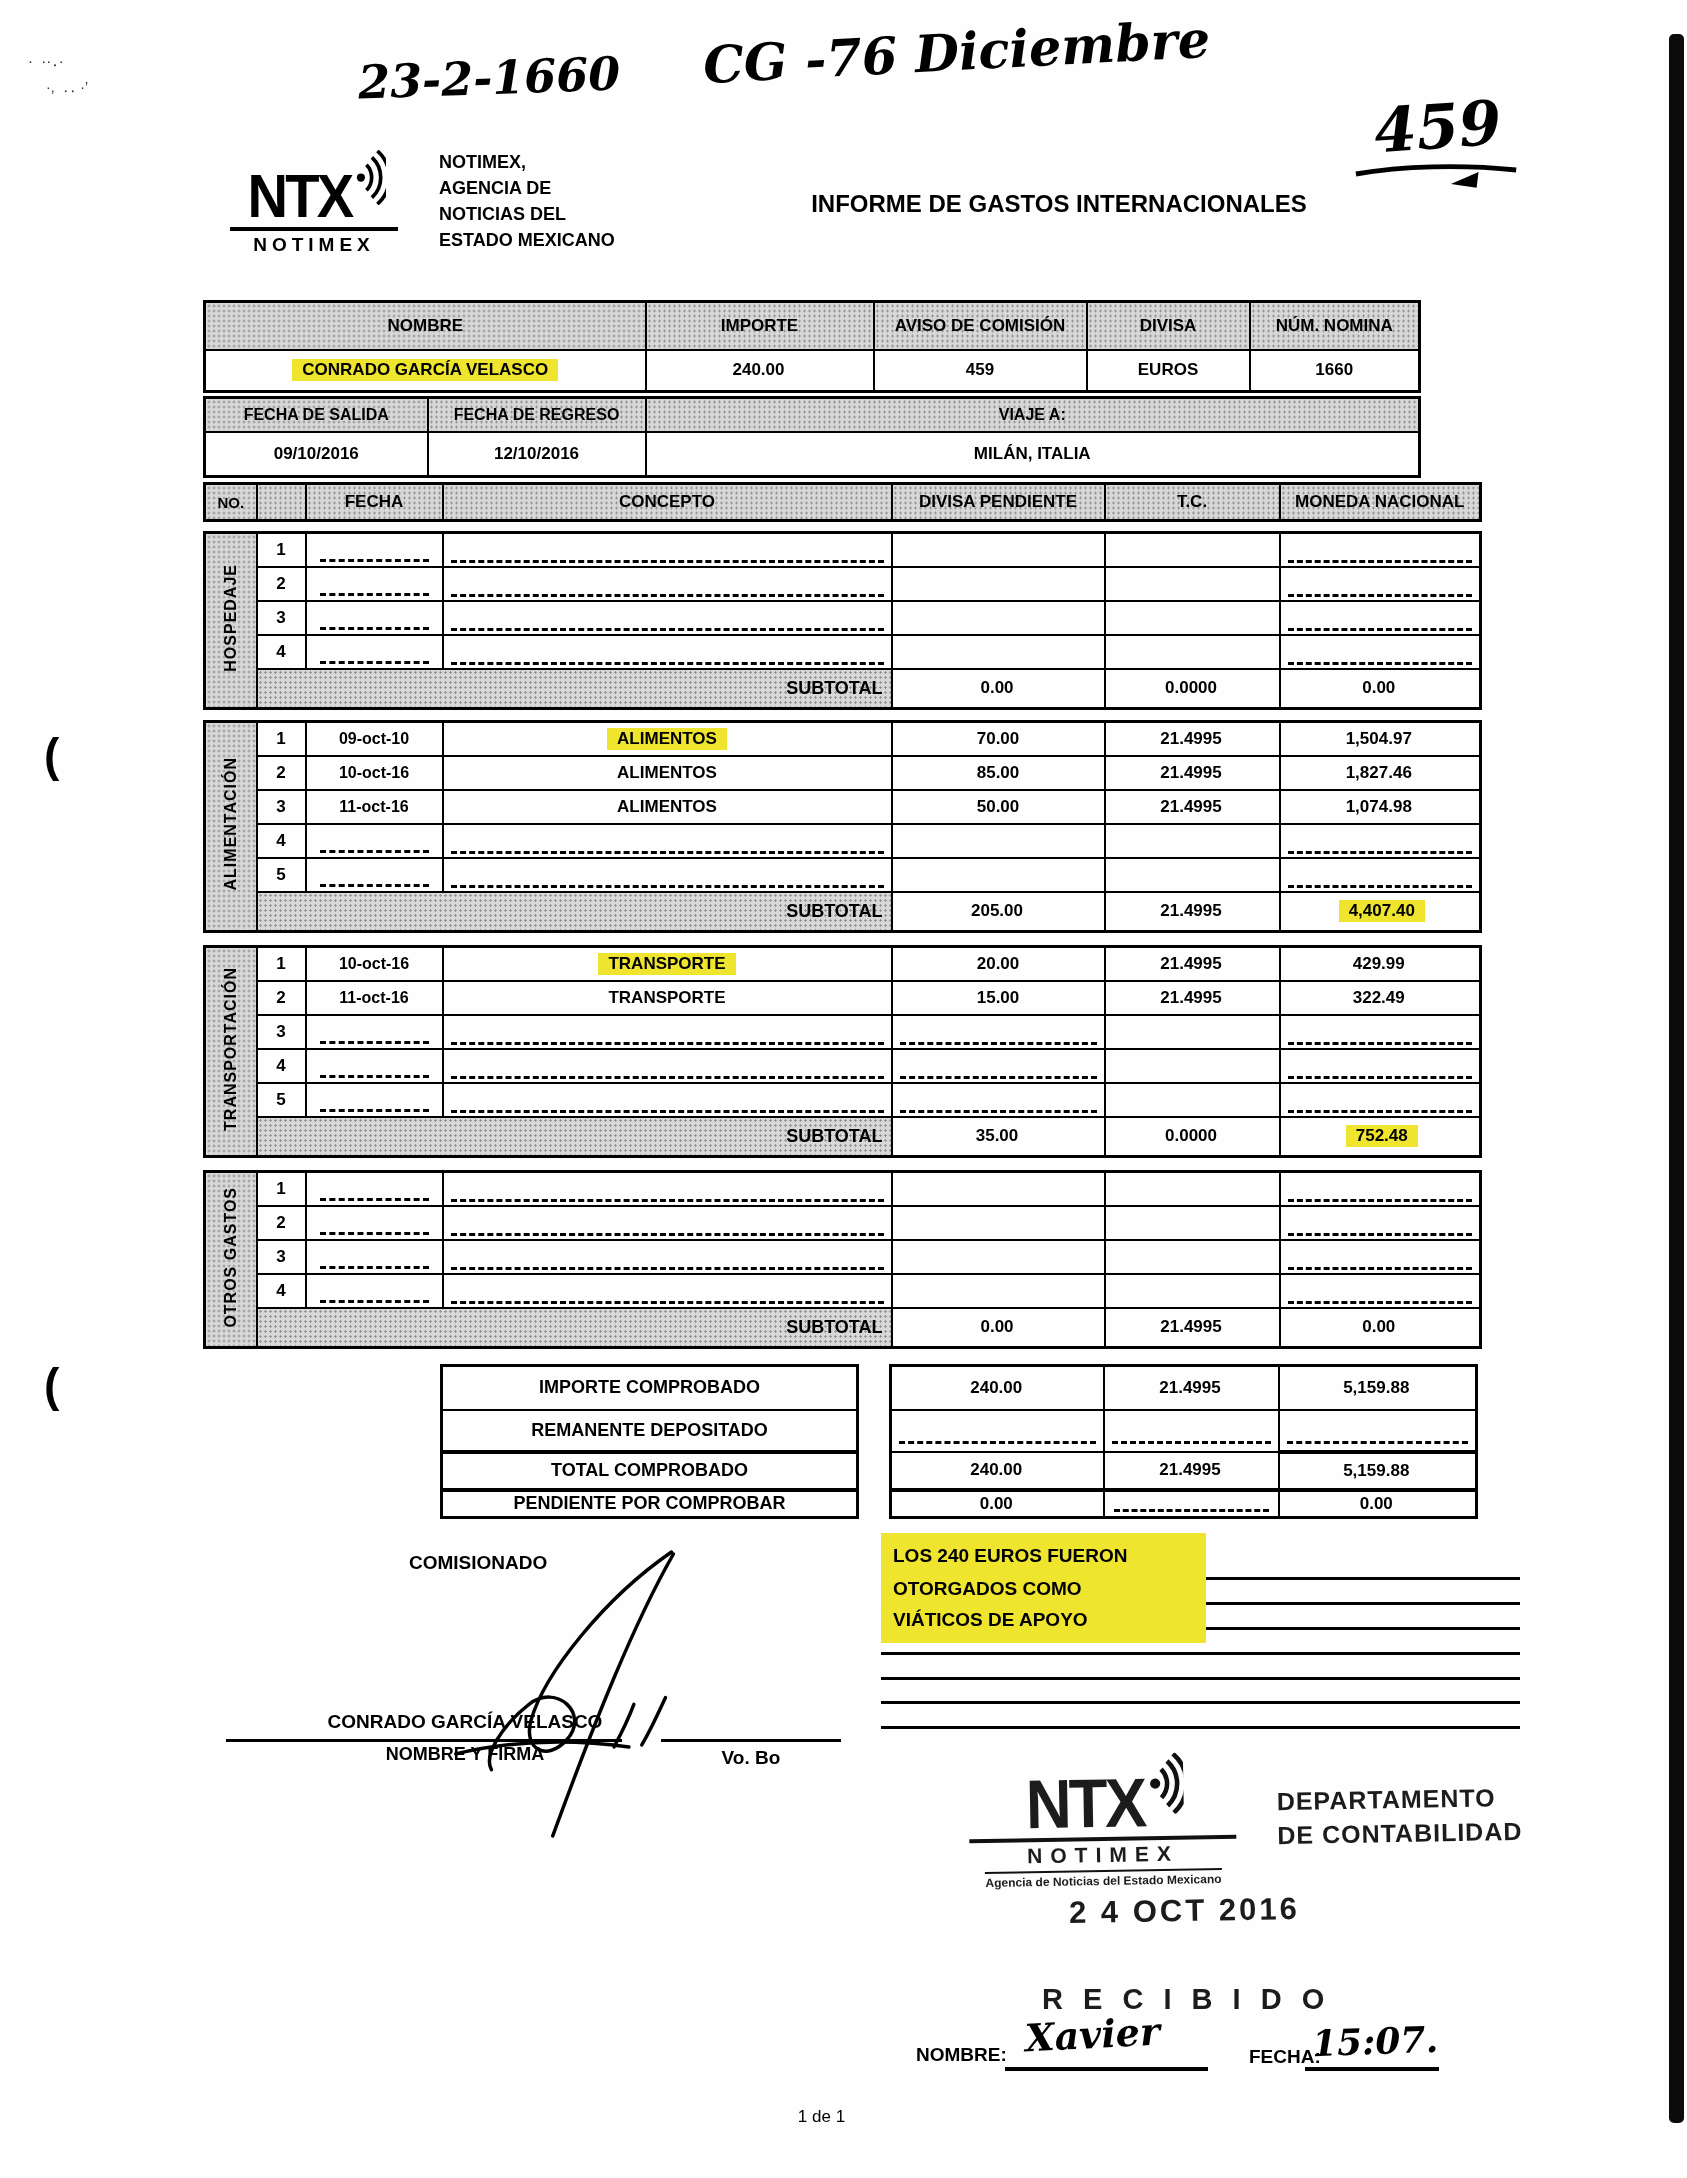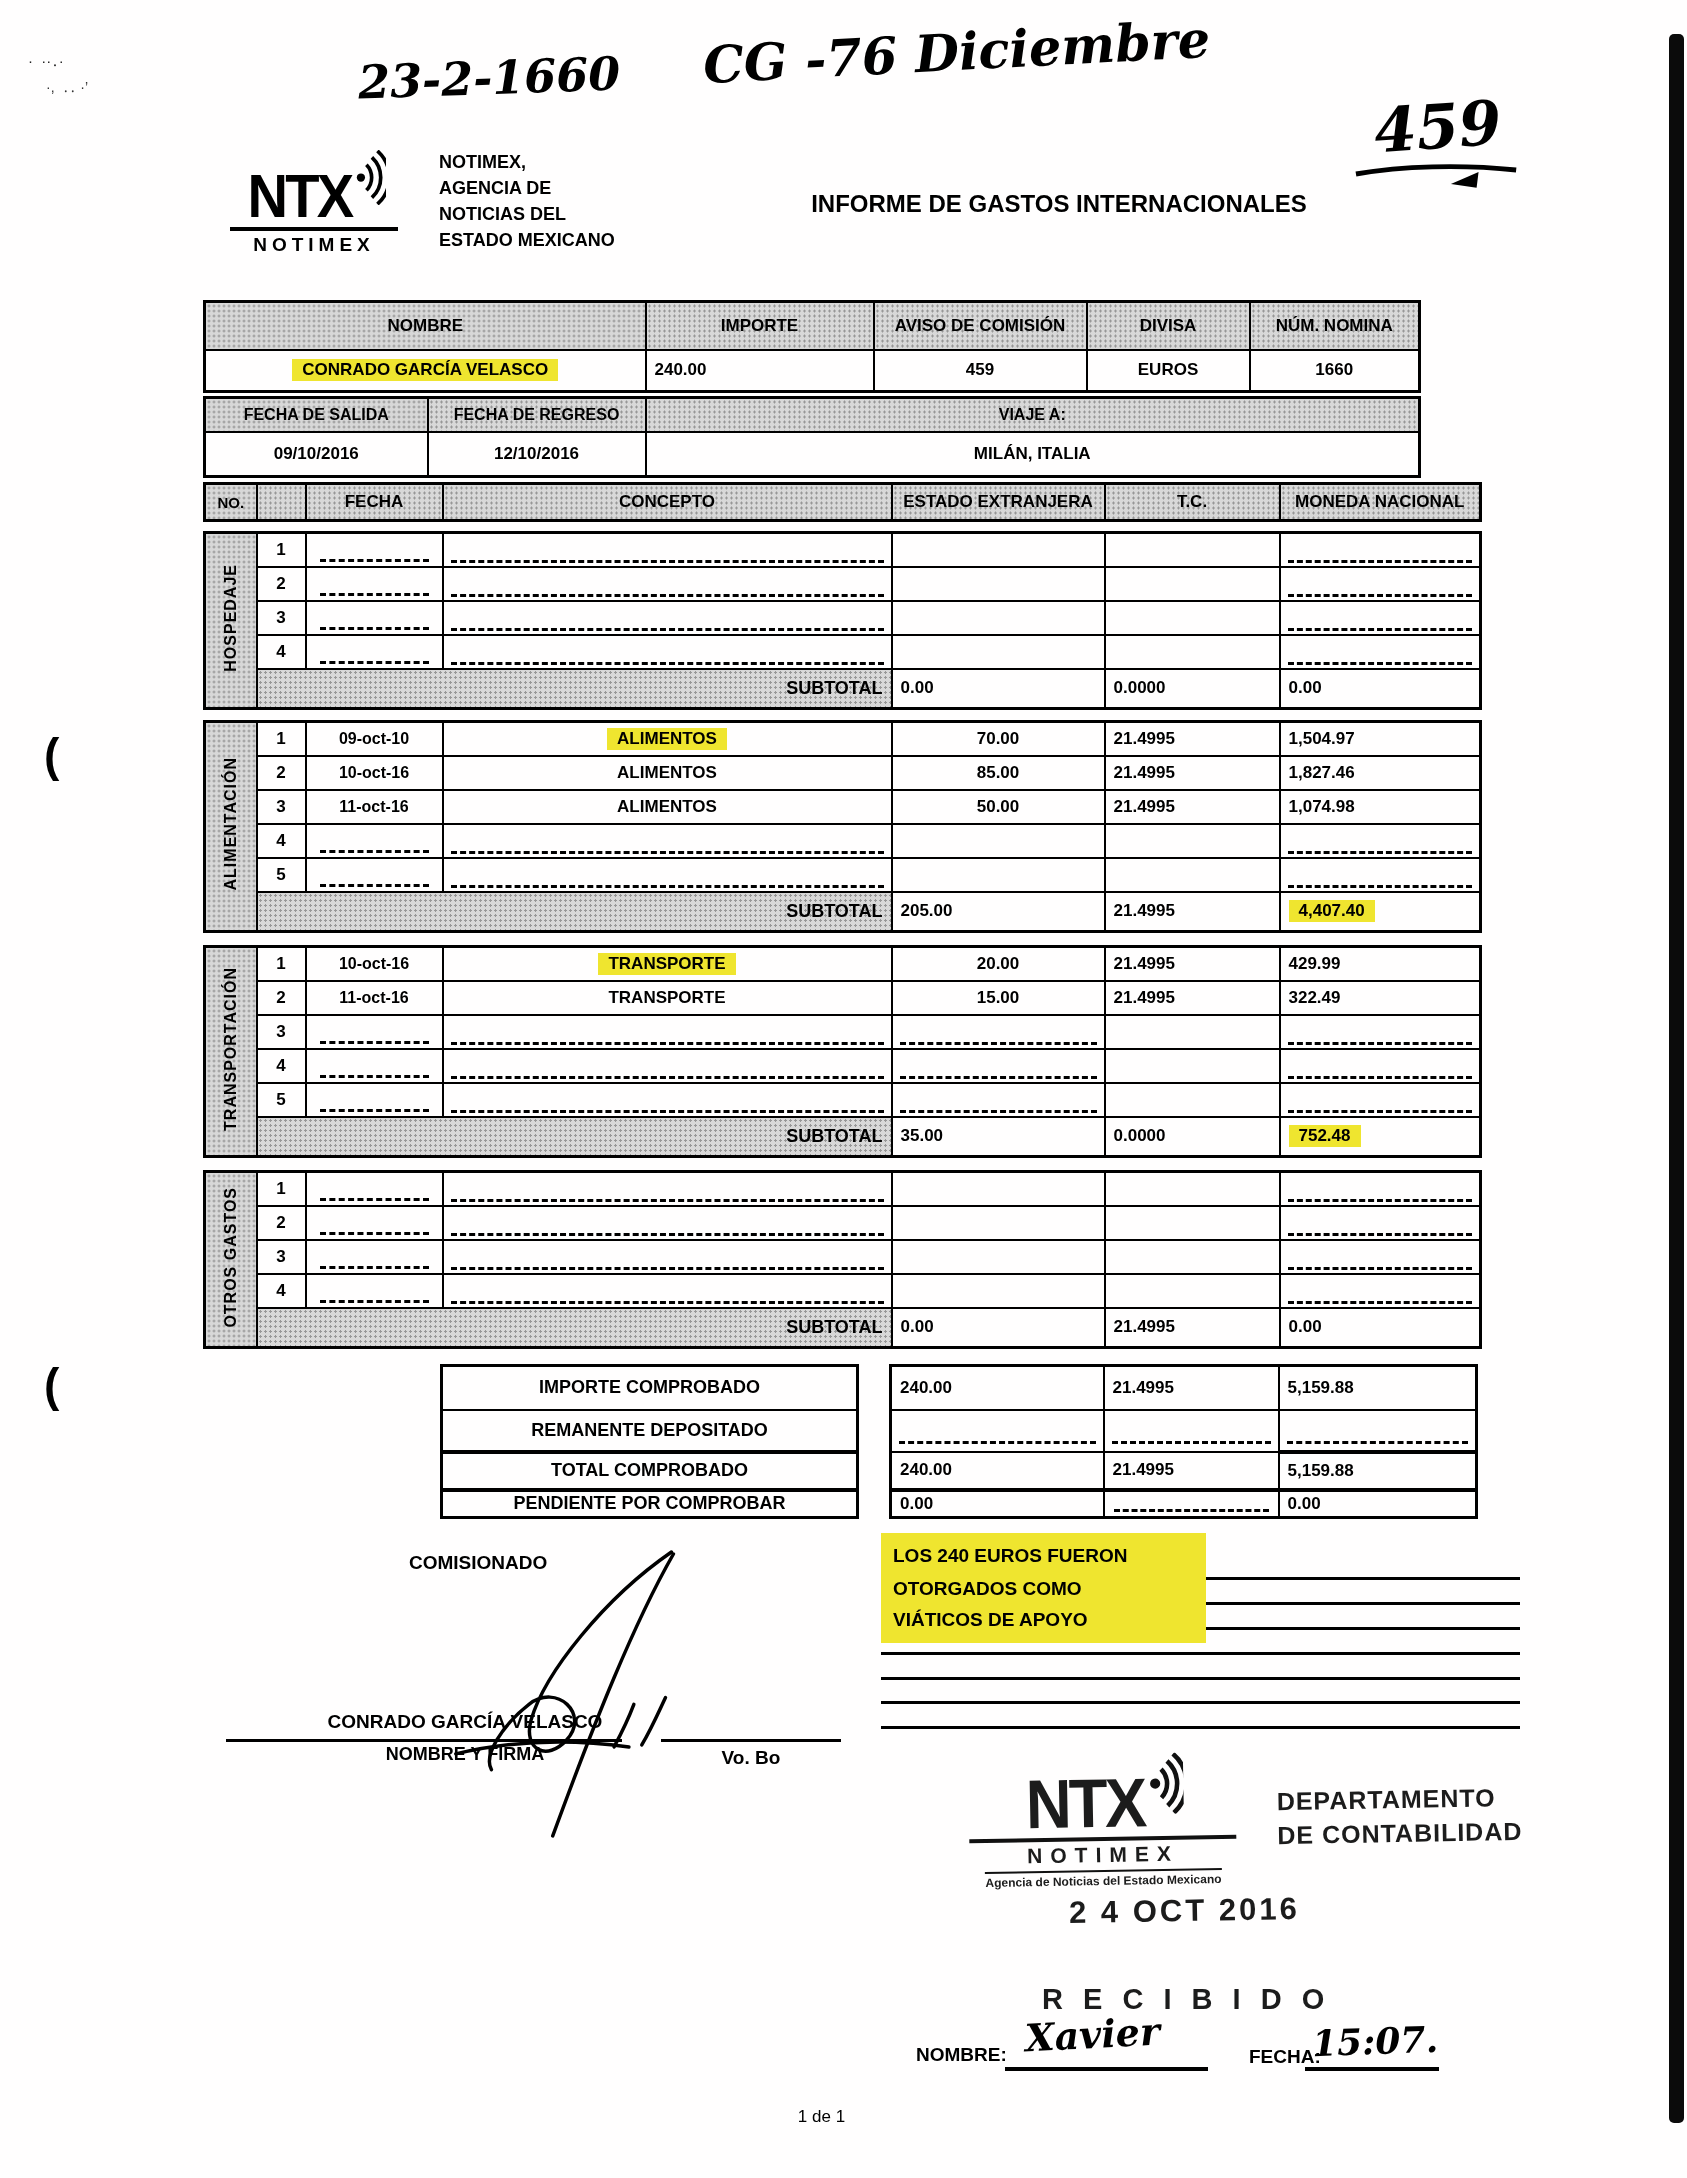--- a/index.html
+++ b/index.html
@@ -8,21 +8,21 @@
   .abs{position:absolute;}
   .b{font-weight:bold;}
   table{border-collapse:collapse;table-layout:fixed;}
   td{overflow:hidden;white-space:nowrap;font-weight:bold;font-size:17px;}
   .frame{border:3px solid #000;}
   .frame td{border:2px solid #000;}
   .shade{background-color:#d8d8d8;
          background-image:radial-gradient(rgba(0,0,0,.30) 1px,transparent 1.3px);
          background-size:5px 5px;}
   .ctr{text-align:center;}
-  .rt{text-align:left;padding-right:10px;padding-left:8px;}
+  .rt{text-align:center;padding-right:10px;padding-left:8px;}
   .hl{background:#efe52f;display:inline-block;padding:1px 10px;}
   .hand{font-family:"DejaVu Serif",serif;font-style:italic;font-weight:bold;}
   .dl{border-bottom:3px dashed #000;height:21px;margin:0 12px;}
   .dl2{border-bottom:3px dashed #000;height:24px;margin:0 6px;}
   .sec tr{height:34px;}
   .sec tr.sub{height:40px;}
   .seclabel span{writing-mode:vertical-rl;transform:rotate(180deg);
                  font-weight:bold;font-size:16px;letter-spacing:1px;display:inline-block;line-height:1;}
   .seclabel{text-align:center;vertical-align:middle;}
   .stLabel{font-size:18px;text-align:right;padding-right:8px;}
@@ -128,21 +128,21 @@
           <col style="width:213px">
           <col style="width:175px">
           <col style="width:201px">
         </colgroup>
       <tbody>
           <tr style="height:37px;">
         <td class="shade ctr" style="font-size:15px;">NO.</td>
         <td class="shade"></td>
         <td class="shade ctr">FECHA</td>
         <td class="shade ctr">CONCEPTO</td>
-        <td class="shade ctr">ESTADO EXTRANJERA</td>
+        <td class="shade ctr">DIVISA PENDIENTE</td>
         <td class="shade ctr">T.C.</td>
         <td class="shade ctr">MONEDA NACIONAL</td>
       </tr>
     </tbody>
       </table>
 
     <table class="frame sec" style="width:1276px;margin-top:9px;">
       <colgroup>
           <col style="width:52px">
           <col style="width:49px">

